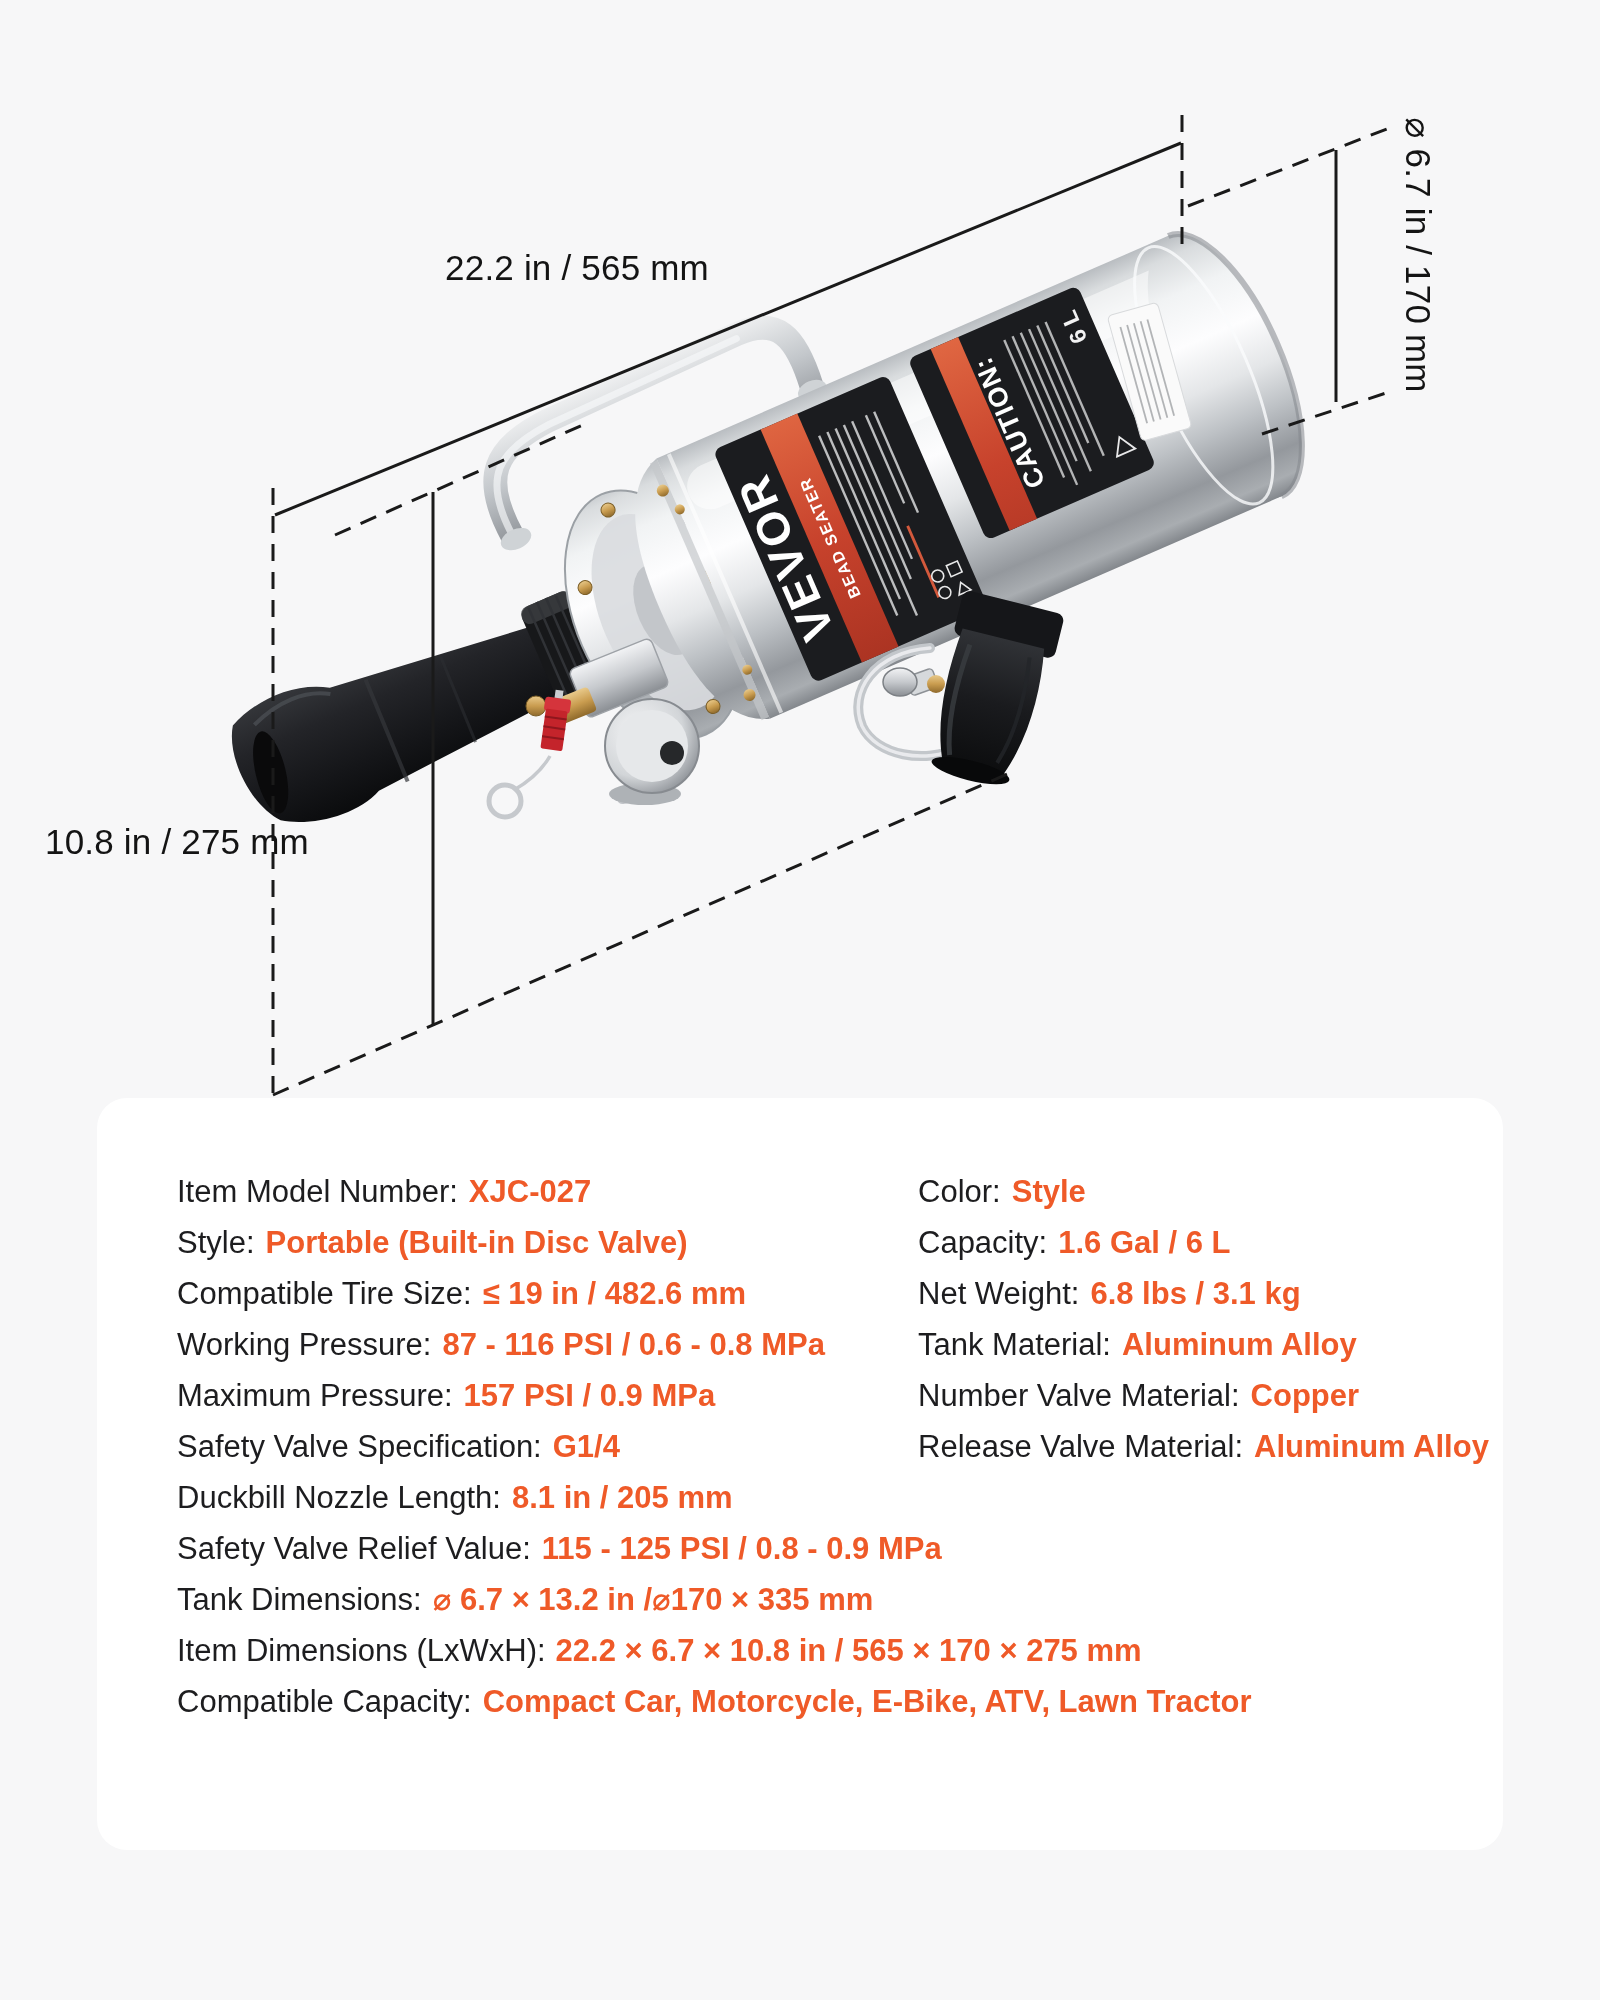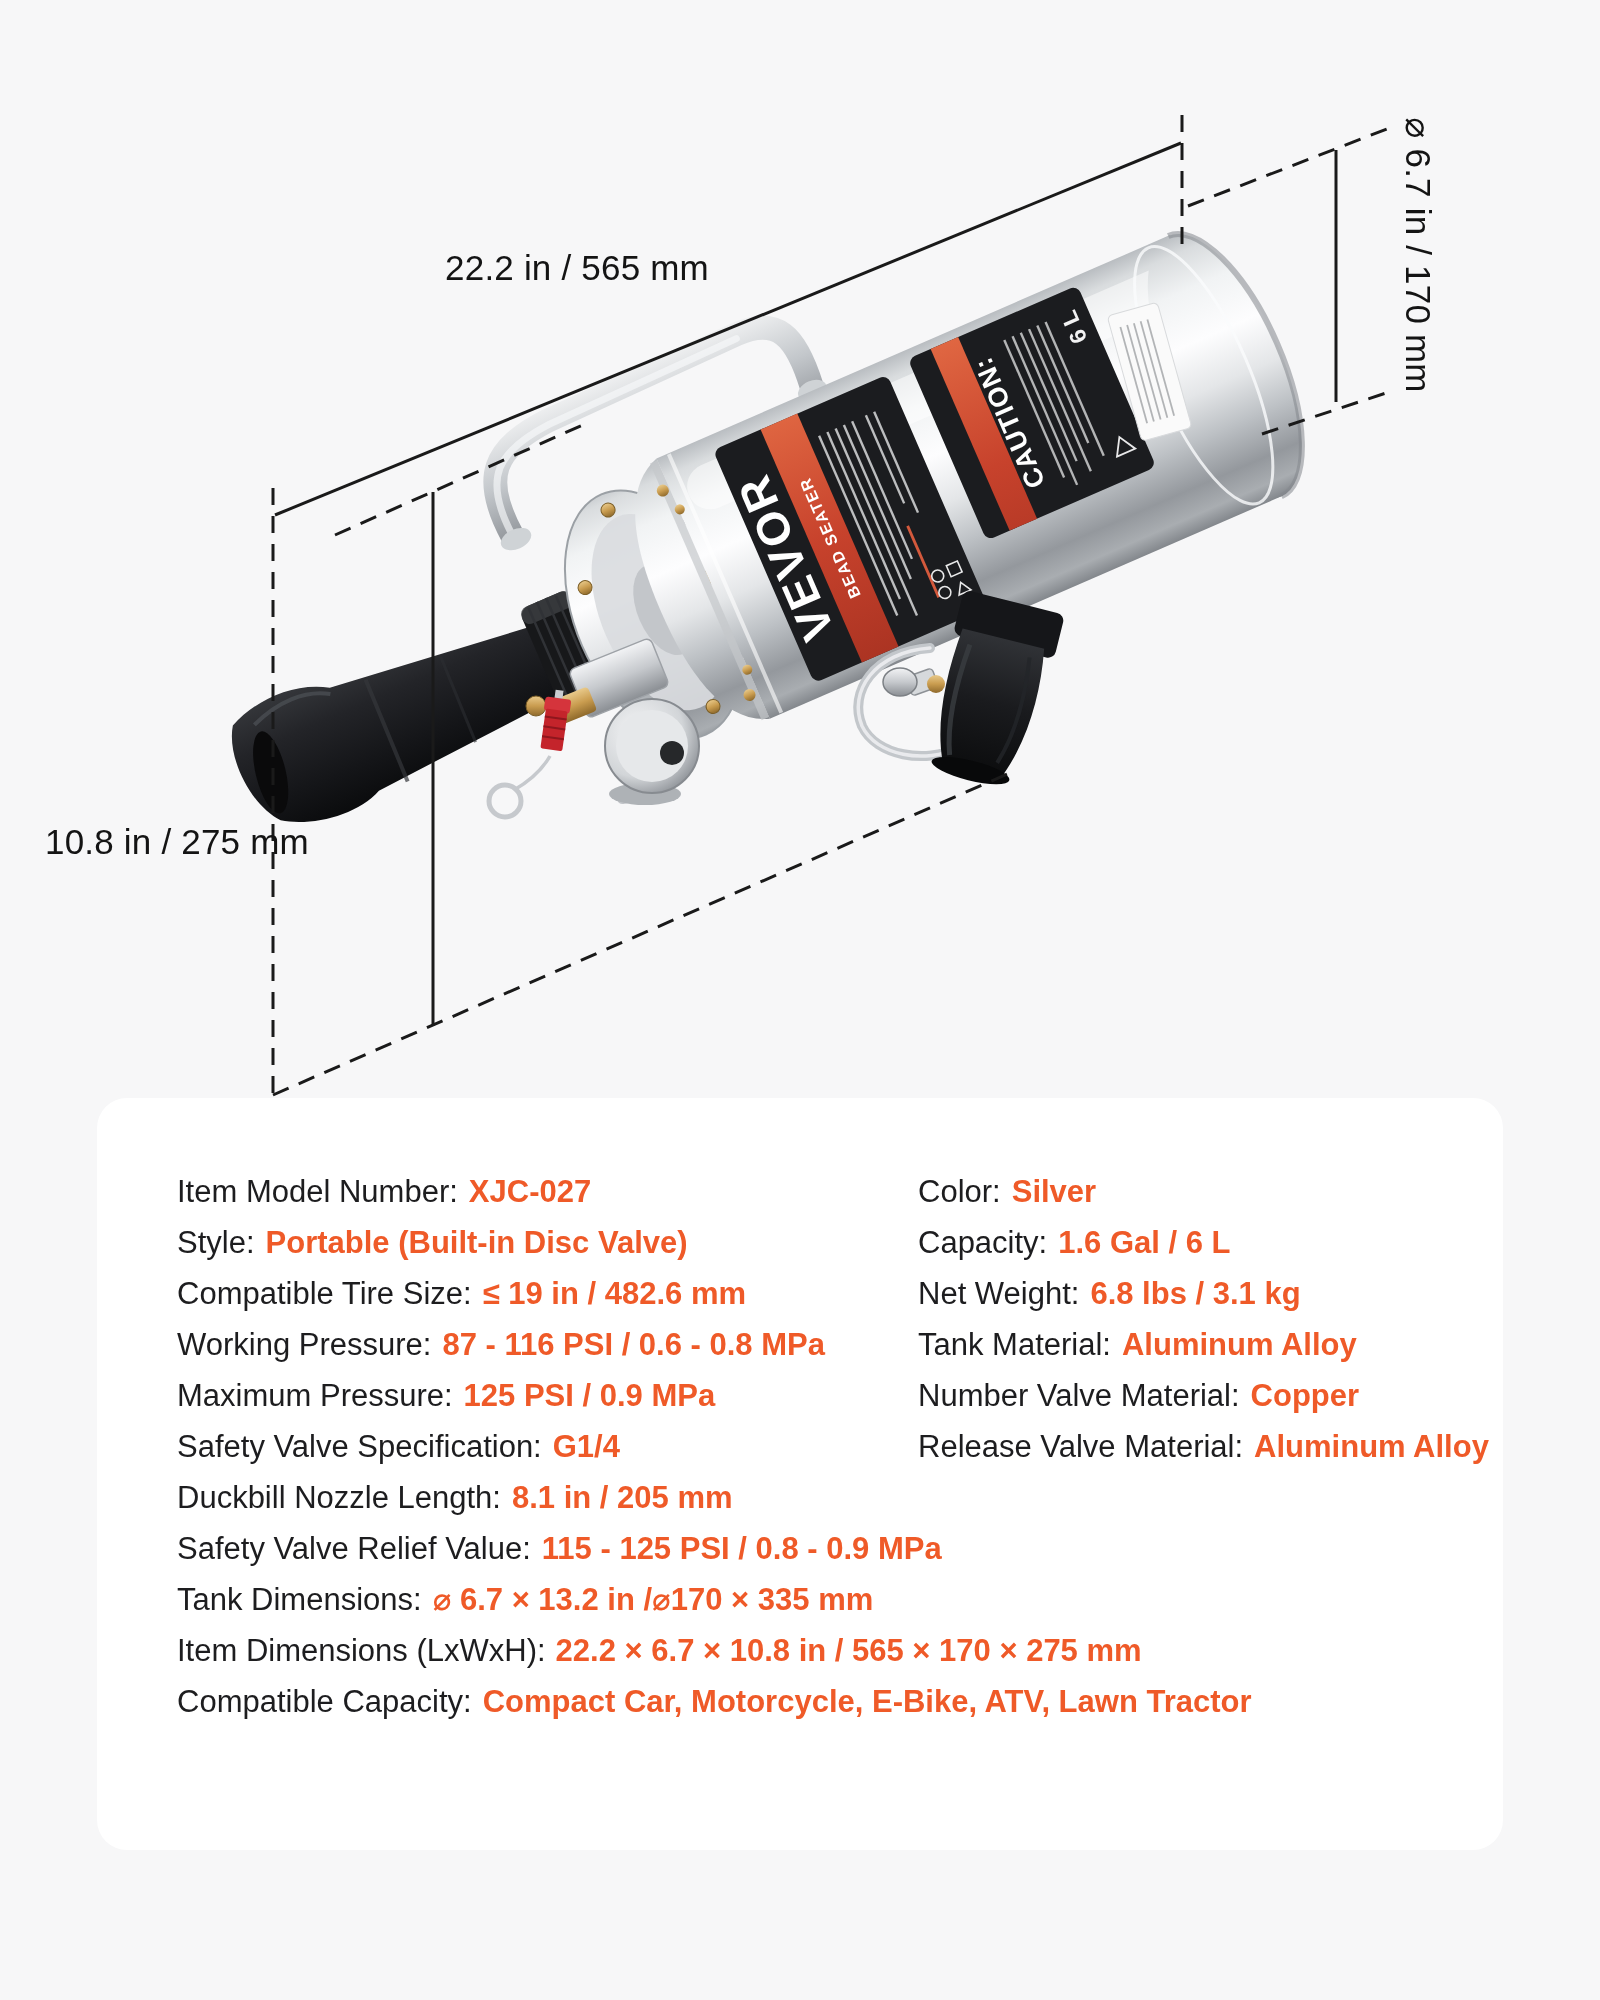--- a/index.html
+++ b/index.html
@@ -269,30 +269,30 @@
     </div>
     <div class="dim dim-height">10.8 in / 275 mm</div>
   </div>
 
   <div class="spec-card">
     <div class="col col-left">
         <div class="spec-row"><span class="k">Item Model Number:</span><span class="v">XJC-027</span></div>
         <div class="spec-row"><span class="k">Style:</span><span class="v">Portable (Built-in Disc Valve)</span></div>
         <div class="spec-row"><span class="k">Compatible Tire Size:</span><span class="v">≤ 19 in / 482.6 mm</span></div>
         <div class="spec-row"><span class="k">Working Pressure:</span><span class="v">87 - 116 PSI / 0.6 - 0.8 MPa</span></div>
-        <div class="spec-row"><span class="k">Maximum Pressure:</span><span class="v">125 PSI / 0.9 MPa</span></div>
+        <div class="spec-row"><span class="k">Maximum Pressure:</span><span class="v">157 PSI / 0.9 MPa</span></div>
         <div class="spec-row"><span class="k">Safety Valve Specification:</span><span class="v">G1/4</span></div>
         <div class="spec-row"><span class="k">Duckbill Nozzle Length:</span><span class="v">8.1 in / 205 mm</span></div>
         <div class="spec-row"><span class="k">Safety Valve Relief Value:</span><span class="v">115 - 125 PSI / 0.8 - 0.9 MPa</span></div>
         <div class="spec-row"><span class="k">Tank Dimensions:</span><span class="v">⌀ 6.7 × 13.2 in /⌀170 × 335 mm</span></div>
         <div class="spec-row"><span class="k">Item Dimensions (LxWxH):</span><span class="v">22.2 × 6.7 × 10.8 in / 565 × 170 × 275 mm</span></div>
         <div class="spec-row"><span class="k">Compatible Capacity:</span><span class="v">Compact Car, Motorcycle, E-Bike, ATV, Lawn Tractor</span></div>
       </div>
     <div class="col col-right">
-        <div class="spec-row"><span class="k">Color:</span><span class="v">Silver</span></div>
+        <div class="spec-row"><span class="k">Color:</span><span class="v">Style</span></div>
         <div class="spec-row"><span class="k">Capacity:</span><span class="v">1.6 Gal / 6 L</span></div>
         <div class="spec-row"><span class="k">Net Weight:</span><span class="v">6.8 lbs / 3.1 kg</span></div>
         <div class="spec-row"><span class="k">Tank Material:</span><span class="v">Aluminum Alloy</span></div>
         <div class="spec-row"><span class="k">Number Valve Material:</span><span class="v">Copper</span></div>
         <div class="spec-row"><span class="k">Release Valve Material:</span><span class="v">Aluminum Alloy</span></div>
       </div>
   </div>
 
 </div>
 

